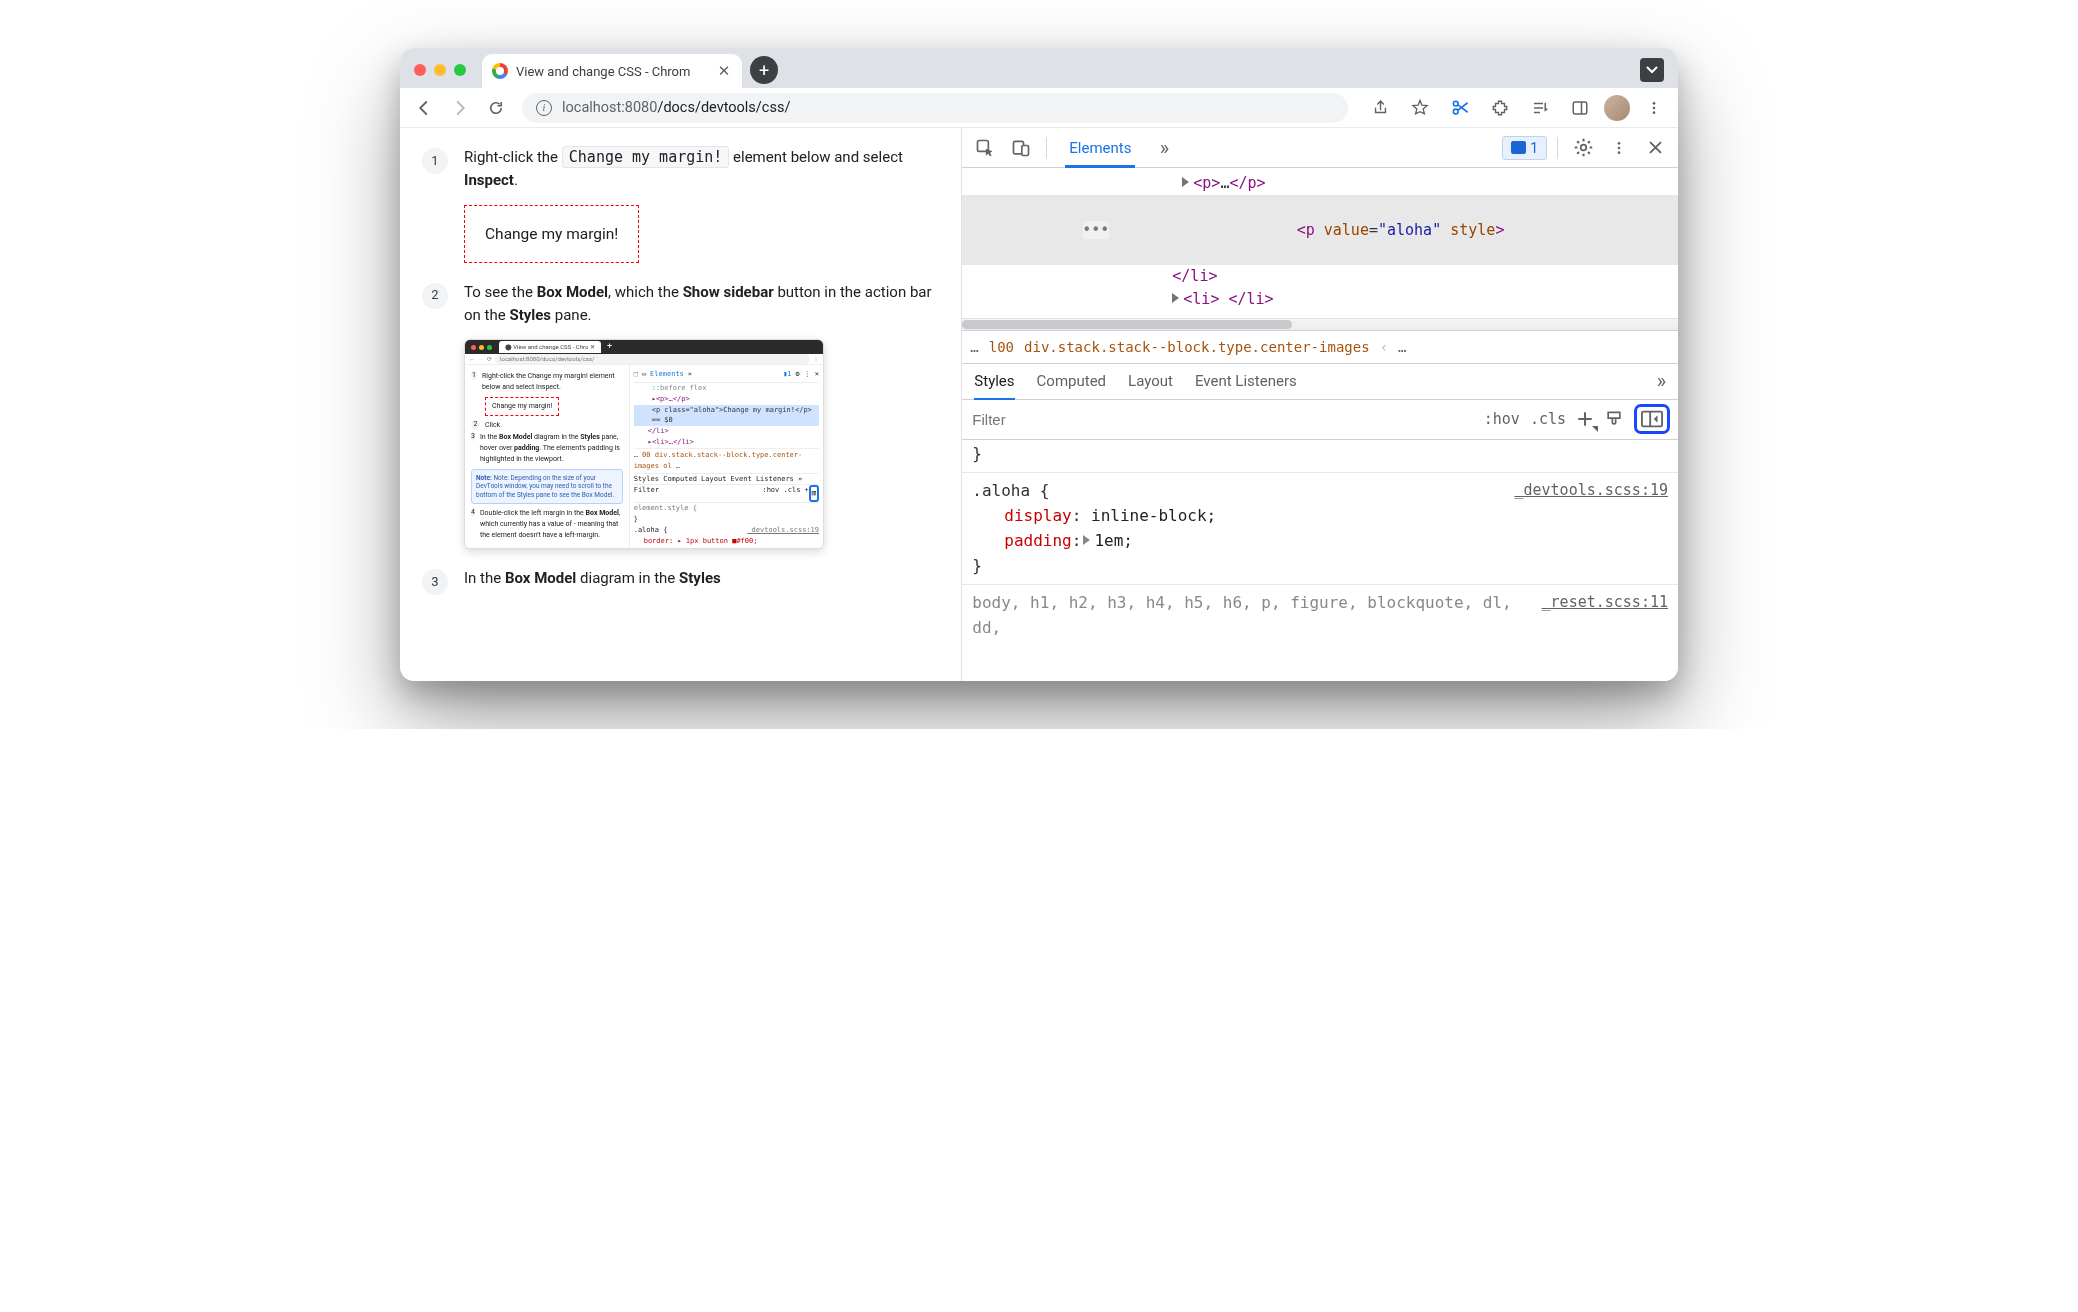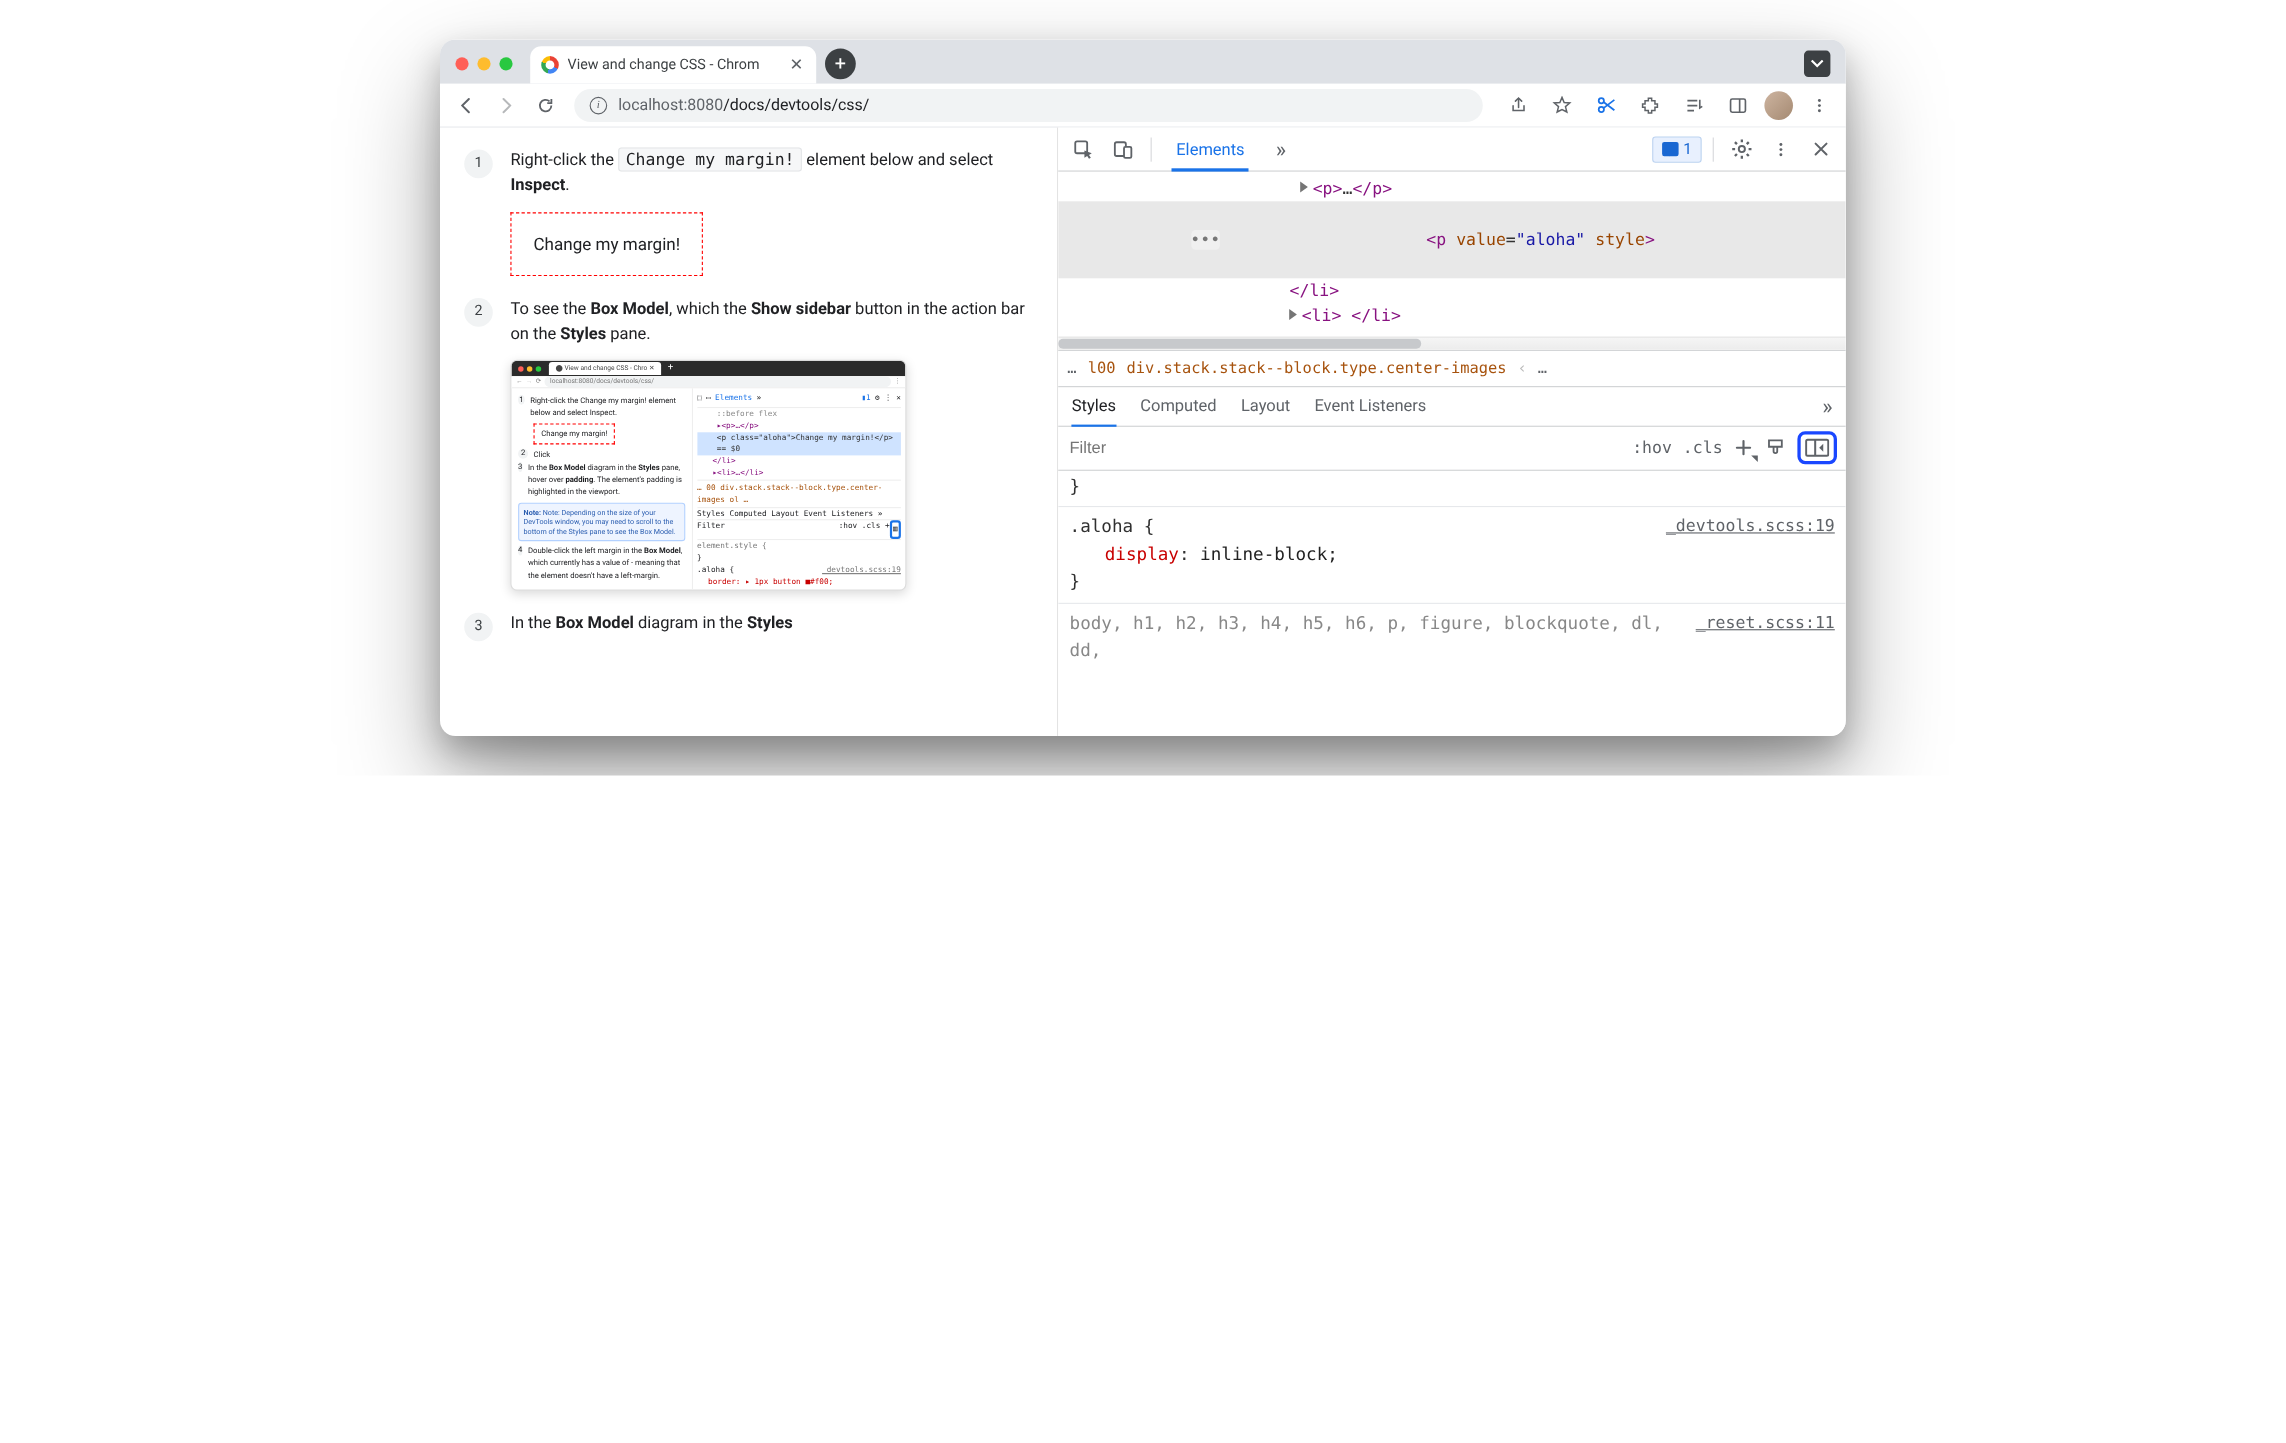--- a/index.html
+++ b/index.html
@@ -13,21 +13,21 @@
     --attrname:#994500;
     --attrval:#1a1aa6;
     --devtool-border:#cfd1d3;
     --tabblue:#1a73e8;
     --hlrow:#e8e8e8;
     --mono:"SF Mono","Menlo","Consolas",monospace;
     --sans:-apple-system,BlinkMacSystemFont,"Segoe UI",Roboto,sans-serif;
   }
   *{box-sizing:border-box}
   body{margin:0;background:#fff;font-family:var(--sans);color:var(--text);}
-  .stage{width:1386px;height:705px;margin:0 auto;position:relative;text-decoration:underline;}
+  .stage{width:1386px;height:705px;margin:12px auto;position:relative;text-decoration:underline;}
   .window{position:absolute;left:54px;top:36px;right:54px;bottom:36px;background:#fff;border-radius:14px;box-shadow:0 40px 90px rgba(0,0,0,.35),0 14px 30px rgba(0,0,0,.25);overflow:hidden;display:flex;flex-direction:column;}
   
   .tabstrip{height:40px;background:var(--chrome-bg);display:flex;align-items:flex-end;padding:0 8px;position:relative;}
   .traffic{display:flex;gap:8px;align-items:center;margin:0 10px 12px 6px}
   .dot{width:12px;height:12px;border-radius:50%}
   .dot.r{background:#ff5f57}.dot.y{background:#febc2e}.dot.g{background:#28c840}
   .tab{display:flex;align-items:center;gap:8px;background:#fff;height:34px;border-radius:10px 10px 0 0;padding:0 10px;min-width:260px;max-width:290px;position:relative;margin-left:6px}
   .favicon{width:16px;height:16px;border-radius:50%;background:conic-gradient(#ea4335 0 33%,#4285f4 0 55%,#34a853 0 80%,#fbbc05 0 100%);position:relative}
   .favicon::after{content:"";position:absolute;inset:4px;border-radius:50%;background:#fff}
   .tab-title{font-size:13px;color:#3c4043;white-space:nowrap;overflow:hidden;text-overflow:ellipsis;flex:1}
@@ -392,20 +392,21 @@
         </div>
 
         <div class="rules">
           <div>}</div>
           <hr>
           <div>
             <span class="rule-src">_devtools.scss:19</span>
             <span>.aloha </span><span>{</span>
           </div>
           <div style="padding-left:32px"><span class="prop">display</span>:  <span class="val">inline-block;</span></div>
+          <div style="padding-left:32px"><span class="prop">padding</span>:<span class="tri"></span><span class="val">1em;</span></div>
           <div>}</div>
           <hr>
           <div>
             <span class="rule-src">_reset.scss:11</span>
             <span style="color:#888">body, h1, h2, h3, h4, h5, h6, p, figure, blockquote, dl, dd,</span>
           </div>
         </div>
 
       </div>
     </div>

